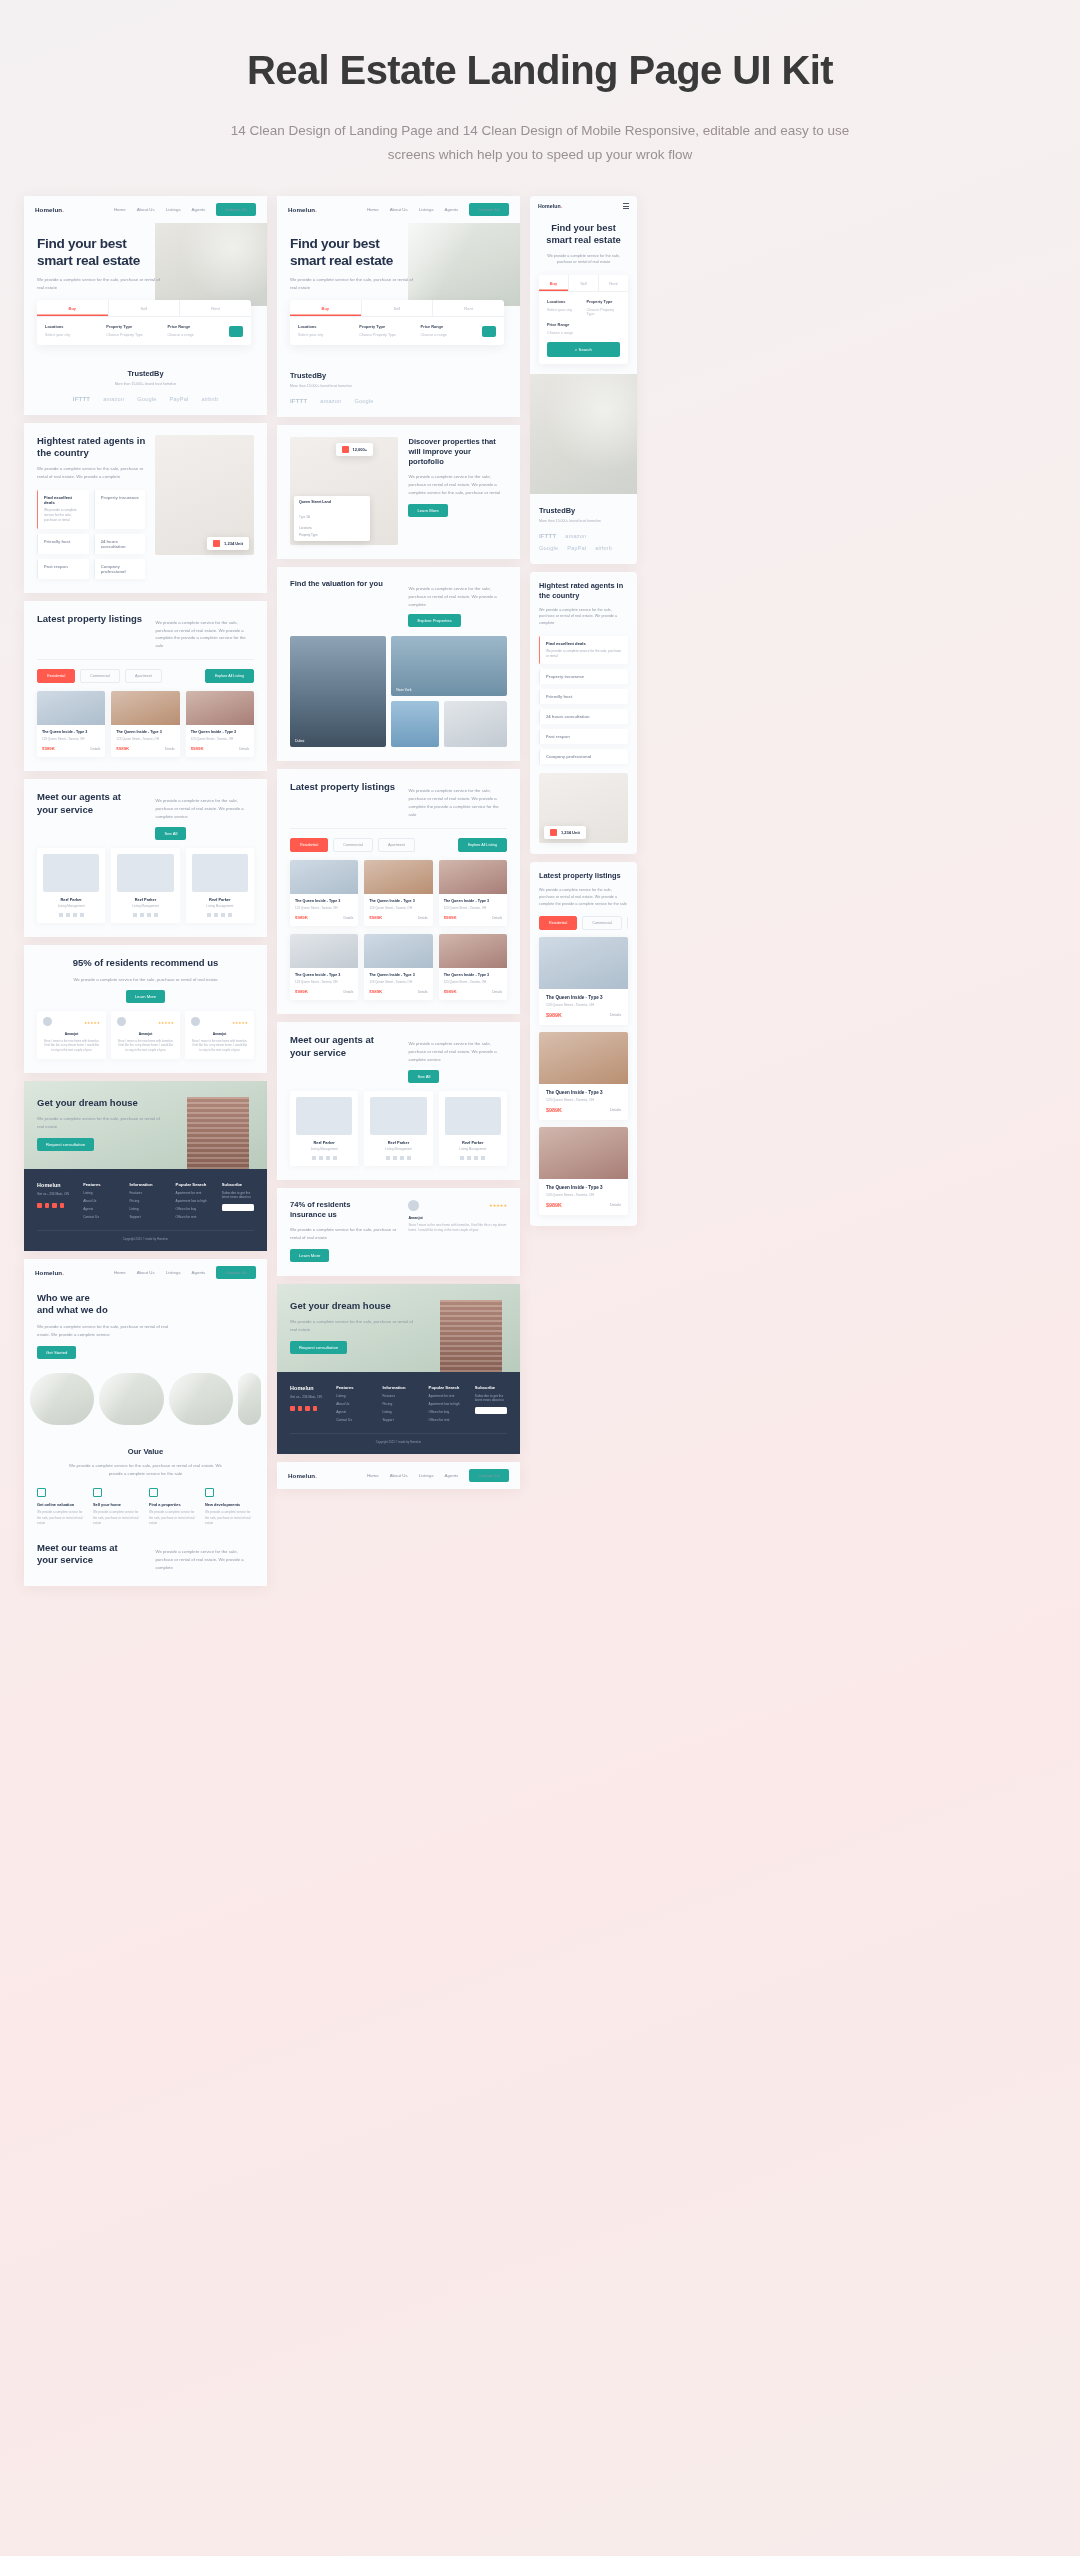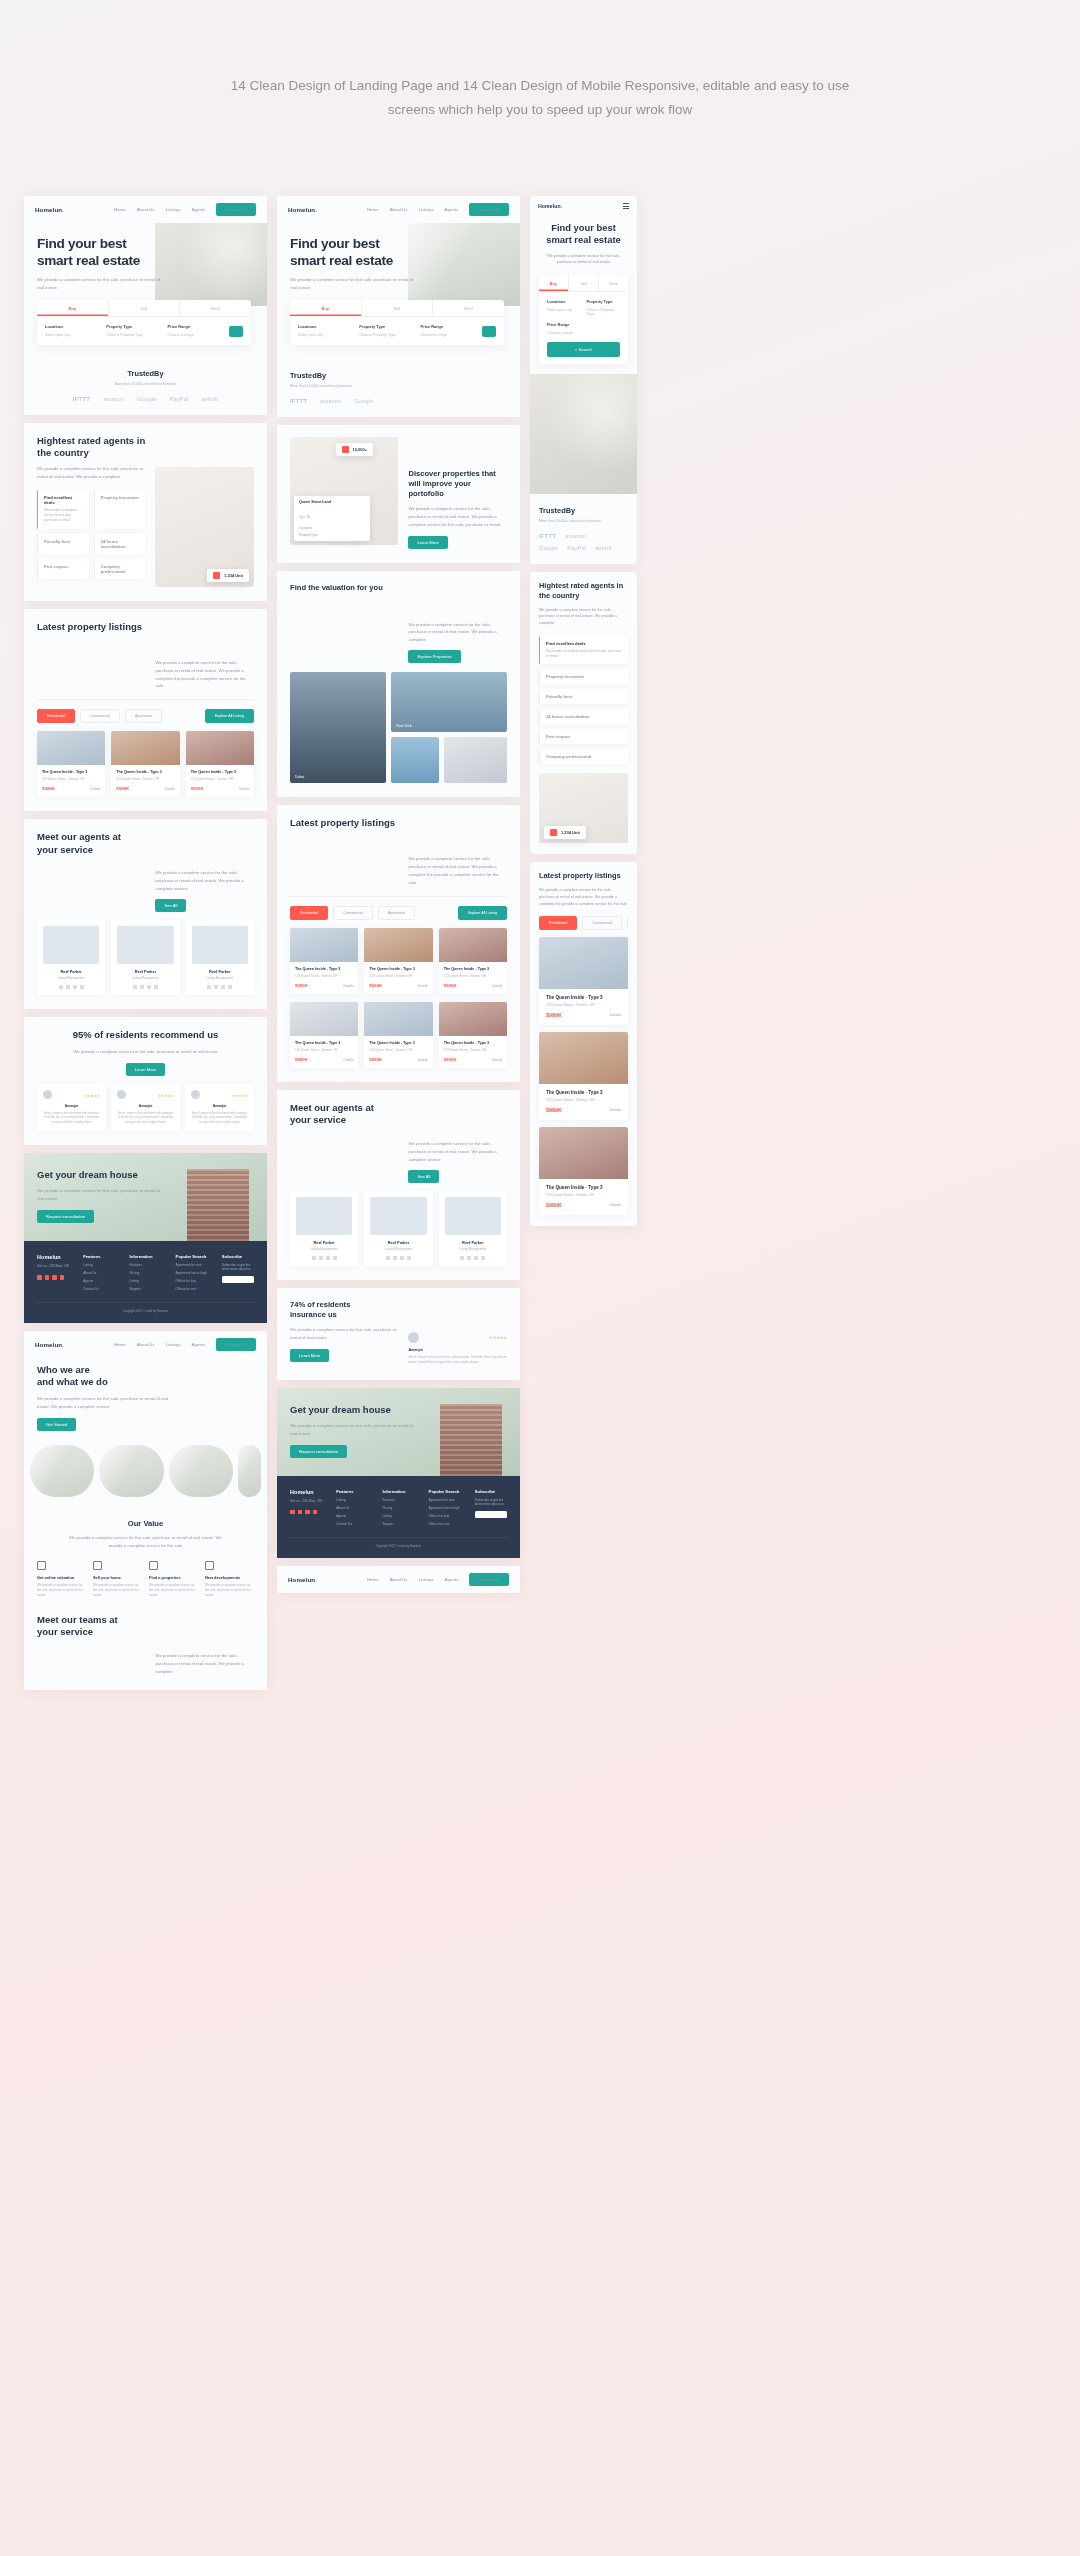--- a/index.html
+++ b/index.html
@@ -186,38 +186,39 @@
   .tower { position:relative; overflow:hidden; }
   .tower:after {
     content:""; position:absolute; left:22%; right:18%; bottom:0; top:18%;
     background: repeating-linear-gradient(0deg, rgba(255,255,255,.18) 0 2px, rgba(0,0,0,.05) 2px 5px),
                 linear-gradient(180deg,#b98f80,#8e6559);
   }
 
   .sec { padding: 12px 13px 14px; }
   .split { display:flex; gap:10px; align-items:flex-start; }
   .split .l { flex:1.1; }
-  .split .r { flex:1;margin-top:32px; }
+  .split .r { flex:1; }
 
   .stat-chip {
     position:absolute; background:#fff; border-radius:2px; box-shadow:0 2px 8px rgba(0,0,0,.12);
     padding:3px 6px; font-size:4px; color:#25324b; font-weight:700; display:flex; align-items:center; gap:4px;
   }
   .stat-chip s { width:7px; height:7px; background:#ff5a4d; display:block; text-decoration:none; border-radius:1px;}
 
   .cta-band { position:relative; overflow:hidden; }
   .cta-inner { padding:16px 13px 18px; width:62%; }
 
   .center { text-align:center; }
   .sep { height:1px; background:#eef0f4; margin:9px 0; }
 </style>
 </head>
 <body>
 
 <div class="page-head">
+  <div class="page-title">Real Estate Landing Page UI Kit</div>
   <div class="page-sub">14 Clean Design of Landing Page and 14 Clean Design of Mobile Responsive, editable and easy to use screens which help you to speed up your wrok flow</div>
 </div>
 
 <div class="board">
 
   <div class="col col1">
 
     <div class="mock">
       <div class="navbar">
         <div class="brand"><span>Homelun</span><i>.</i></div>

